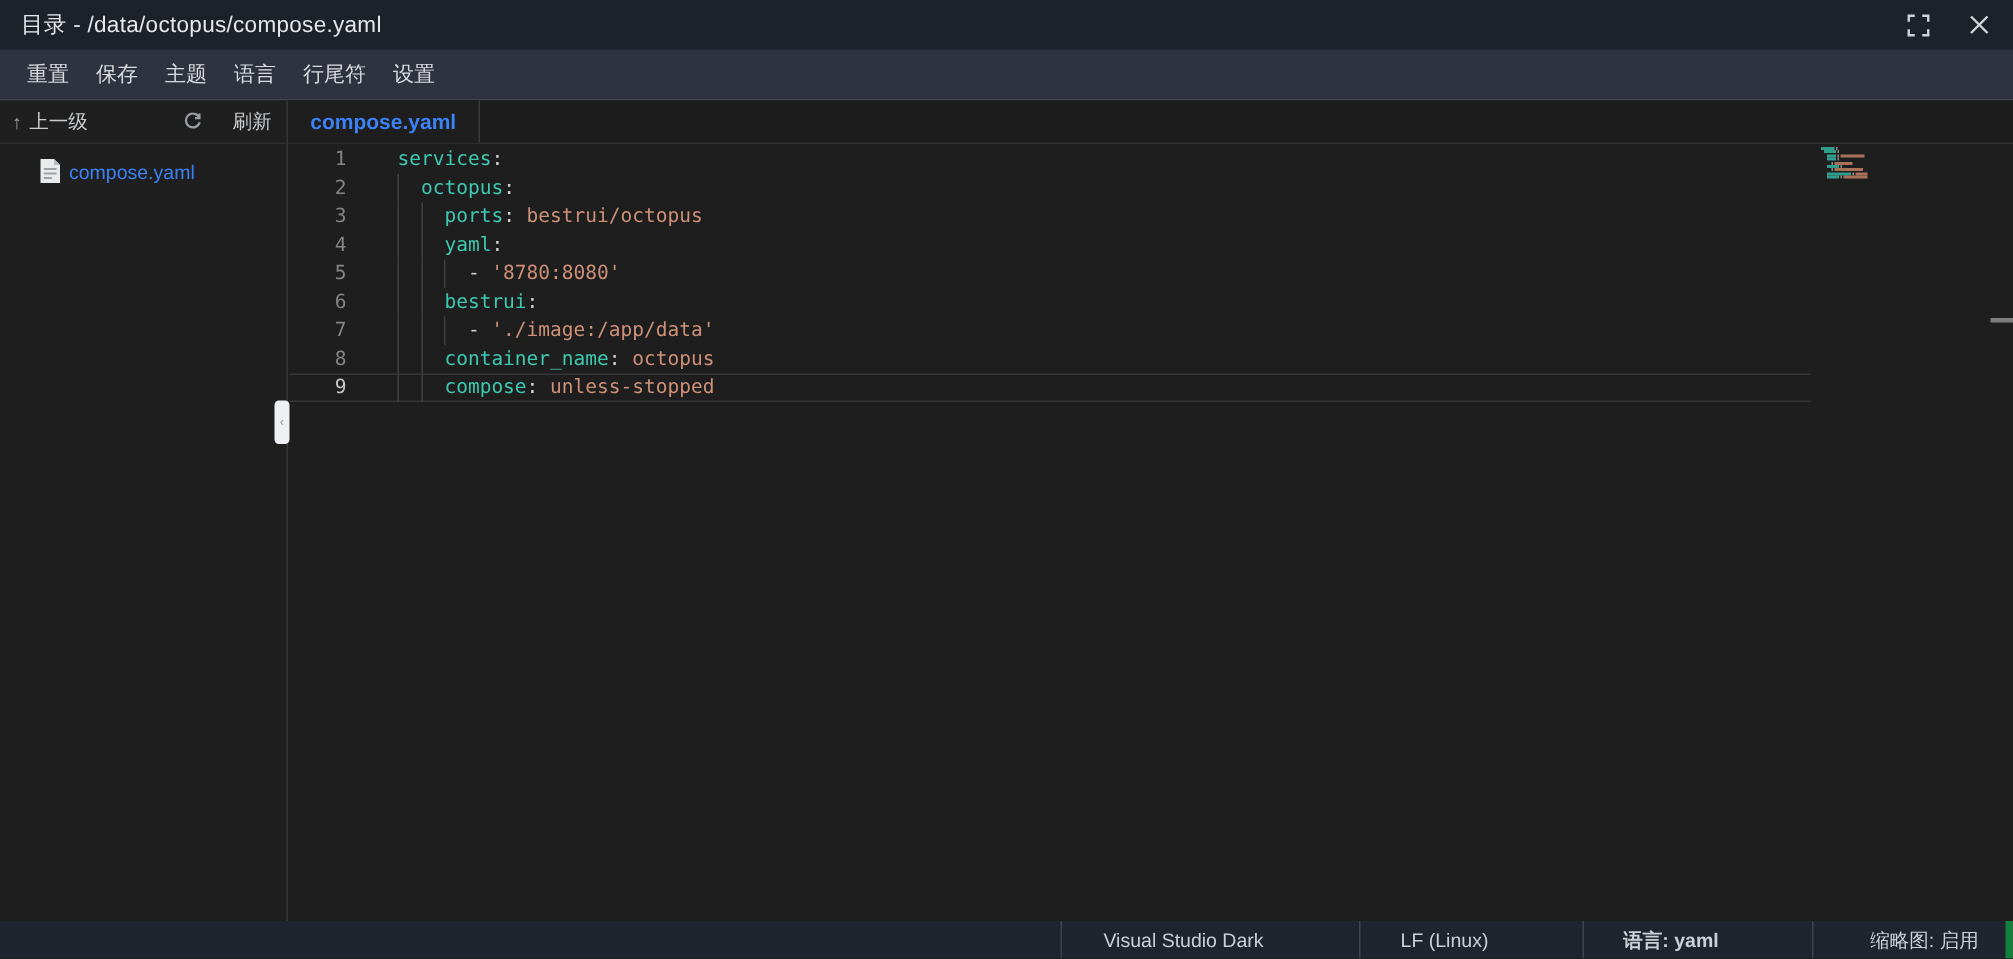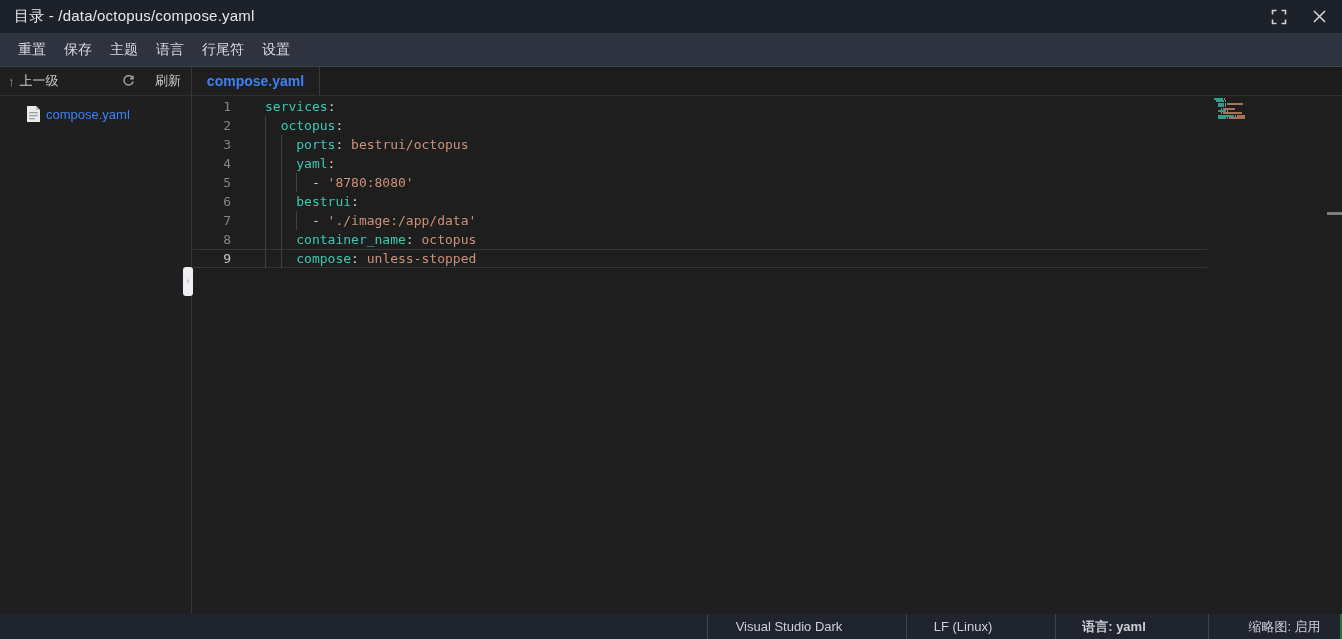--- a/index.html
+++ b/index.html
@@ -73,21 +73,21 @@
   .mm-bar { height: 2px; border-radius: 0; }
 
   
   .overview-dash { position: absolute; top: 116px; right: 0; width: 15px; height: 3px; background: #7d7d7d; }
 
   
   .statusbar { height: 25px; background: #20242e; flex: 0 0 auto; display: flex;
     justify-content: flex-end; align-items: stretch; gap: 36px; }
   .sb-item { display: flex; align-items: center; justify-content: center;
     color: #ccd0d6; font-size: 13px; border-left: 1px solid #3d4350; cursor: pointer; white-space: nowrap; }
-  .sb-item:last-child { border-right: 2px solid #15803d; padding-left: 20px; }
+  .sb-item:last-child { border-right: 5px solid #15803d; padding-left: 20px; }
   .sb-w0 { width: 163px; } .sb-w1 { width: 113px; } .sb-w2 { width: 117px; font-weight: bold; }
   .sb-w3 { width: 146px; } .sb-w4 { width: 134px; }
 </style>
 </head>
 <body>
 
 <div class="app">
 
   <div class="titlebar">
     <div class="titlebar-title">目录 - /data/octopus/compose.yaml</div>

